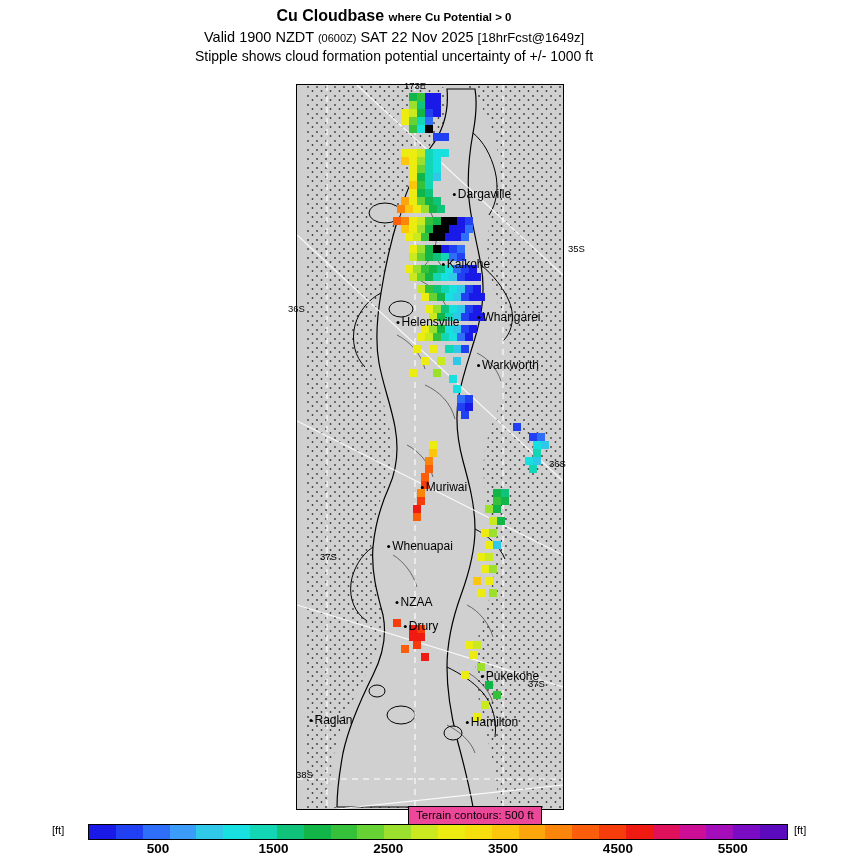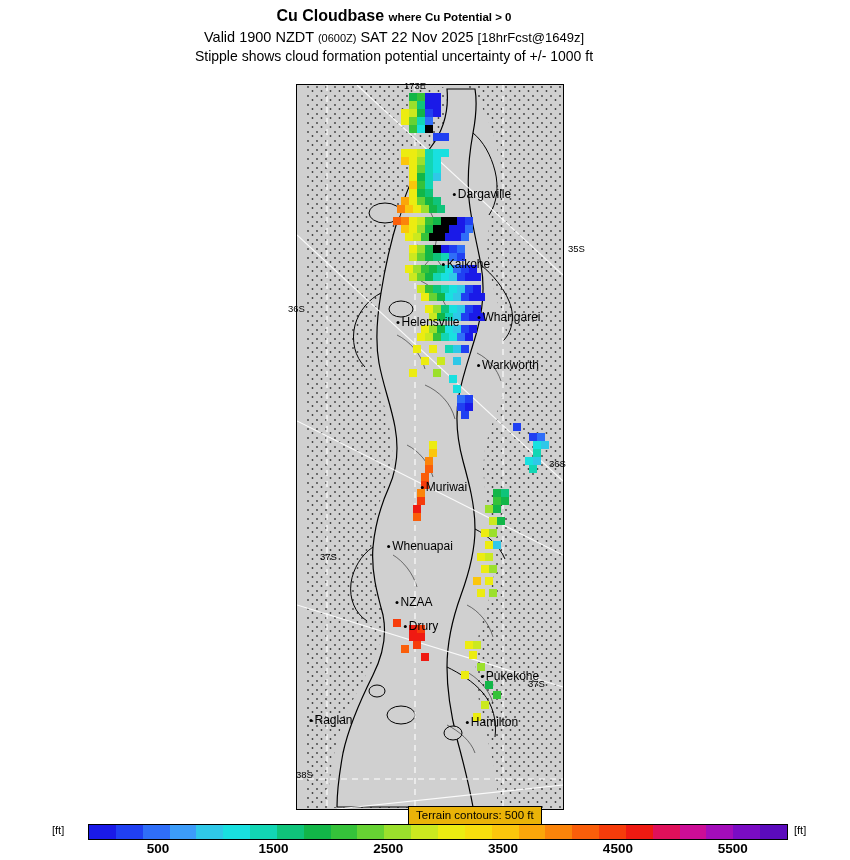--- a/index.html
+++ b/index.html
@@ -90,21 +90,21 @@
     margin-right: 2px;
     vertical-align: middle;
   }
 
   
   #terrain-note {
     position: absolute;
     left: 408px;
     top: 806px;
     border: 1px solid #000;
-    background: #eab308;
+    background: #ec4899;
     font-size: 11.5px;
     padding: 2px 7px 3px 7px;
     line-height: 1.1;
   }
 
   
   #colorbar-wrap {
     position: absolute;
     left: 0;
     top: 824px;

